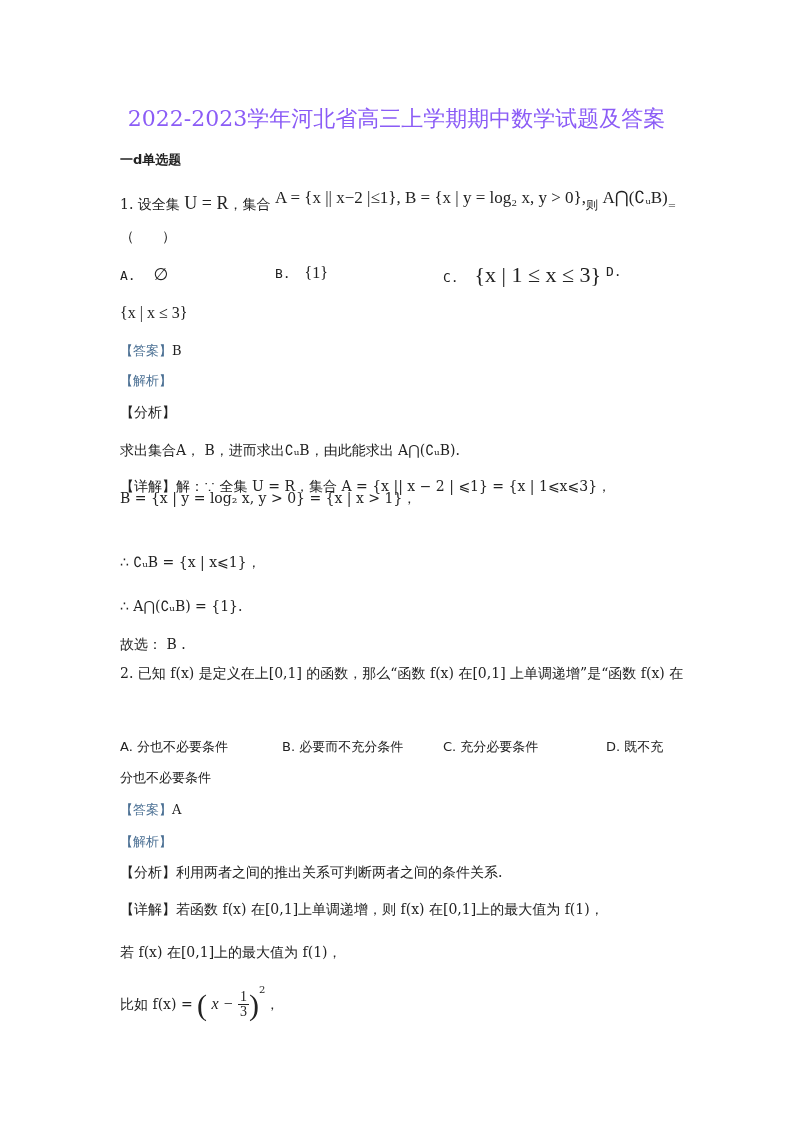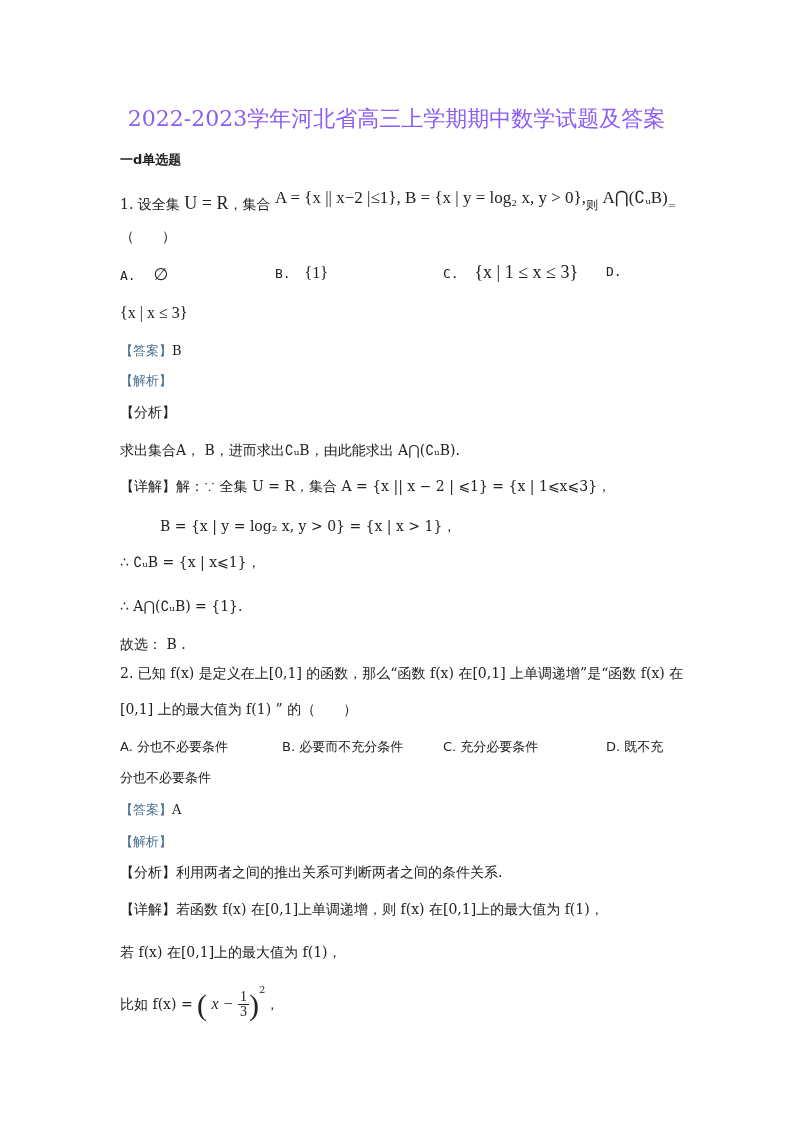--- a/index.html
+++ b/index.html
@@ -41,47 +41,46 @@
   <div class="opt" style="left:120px;top:264px;">
     <span>A.</span>
     <span class="mu" style="margin-left:10px;font-size:17px;">∅</span>
   </div>
   <div class="opt" style="left:275px;top:264px;">
     <span>B.</span>
     <span class="mu" style="margin-left:6px;">{1}</span>
   </div>
   <div class="opt" style="left:443px;top:262px;">
     <span>C.</span>
-    <span class="mu" style="margin-left:8px;font-size:18px;">{x | 1 ≤ x ≤ 3}</span>
+    <span class="mu" style="margin-left:8px;font-size:22px;">{x | 1 ≤ x ≤ 3}</span>
   </div>
   <div class="opt" style="left:606px;top:264px;">
     <span>D.</span>
   </div>
   <div class="line mu" style="top:303px;">{x | x ≤ 3}</div>
 
   <div class="line" style="top:341px;font-size:13px;">
     <span class="blue">【答案】</span><span>B</span>
   </div>
   <div class="line blue" style="top:371px;font-size:13px;">【解析】</div>
   <div class="line" style="top:402px;">【分析】</div>
   <div class="line" style="top:440px;">求出集合A，  B，进而求出∁ᵤB，由此能求出 A⋂(∁ᵤB).</div>
 
   <div class="line" style="top:476px;">
     <span>【详解】</span><span>解：∵ 全集 U = R，集合 A = {x || x − 2 | ⩽1} = {x | 1⩽x⩽3}，</span>
   </div>
-  <div class="line" style="top:516px;margin-left:40px;">B = {x | y = log₂ x, y &gt; 0} = {x | x &gt; 1}，</div>
+  <div class="line" style="top:488px;">B = {x | y = log₂ x, y &gt; 0} = {x | x &gt; 1}，</div>
   <div class="line" style="top:552px;">∴ ∁ᵤB = {x | x⩽1}，</div>
   <div class="line" style="top:596px;">∴ A⋂(∁ᵤB) = {1}.</div>
   <div class="line" style="top:634px;">故选： B .</div>
 
   <div class="line" style="top:663px;">
     <span>2.</span>
     <span>已知 f(x) 是定义在上[0,1] 的函数，那么“函数 f(x) 在[0,1] 上单调递增”是“函数 f(x) 在</span>
   </div>
-  <div class="line" style="top:699px;">[0,1] 上的最大值为 f(1) ” 的（　　）</div>
 
   <div class="opt" style="left:120px;top:738px;font-family:'DejaVu Sans',sans-serif;">
     <span>A.</span>
     <span>分也不必要条件</span>
   </div>
   <div class="opt" style="left:282px;top:738px;font-family:'DejaVu Sans',sans-serif;">
     <span>B.</span>
     <span>必要而不充分条件</span>
   </div>
   <div class="opt" style="left:443px;top:738px;font-family:'DejaVu Sans',sans-serif;">

